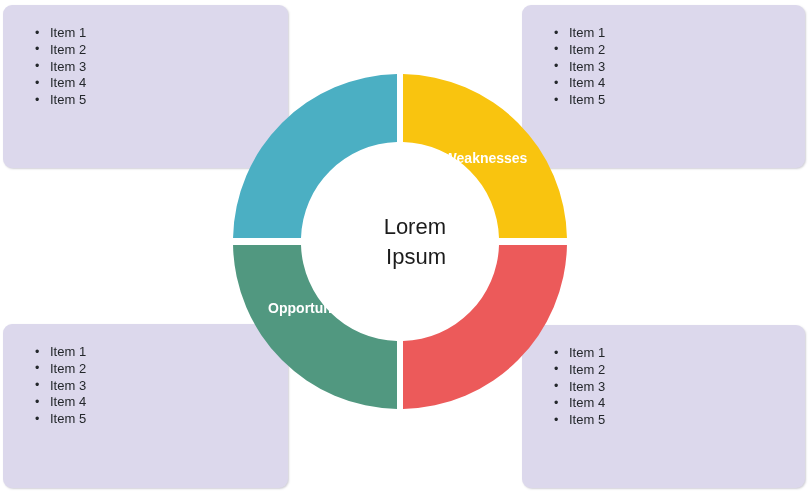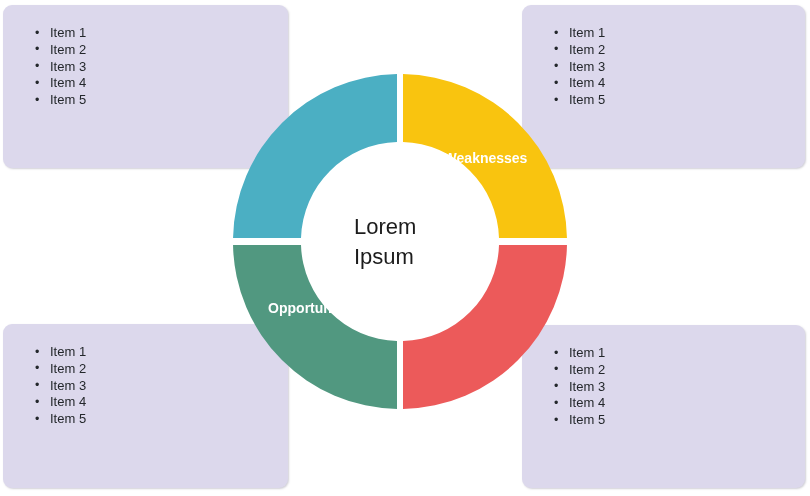--- a/index.html
+++ b/index.html
@@ -95,21 +95,21 @@
     border-radius: 50%;
     background: #ffffff;
     display: flex;
     align-items: center;
     justify-content: center;
   }
   #center-hub .hub-text {
     font-size: 22px;
     color: #1c1c1c;
     line-height: 30px;
-    text-align: left;
+    text-align: right;
     width: 92px;
   }
 </style>
 </head>
 <body>
 
 <div id="stage">
 
   <div class="panel panel-tl">
     <ul>

